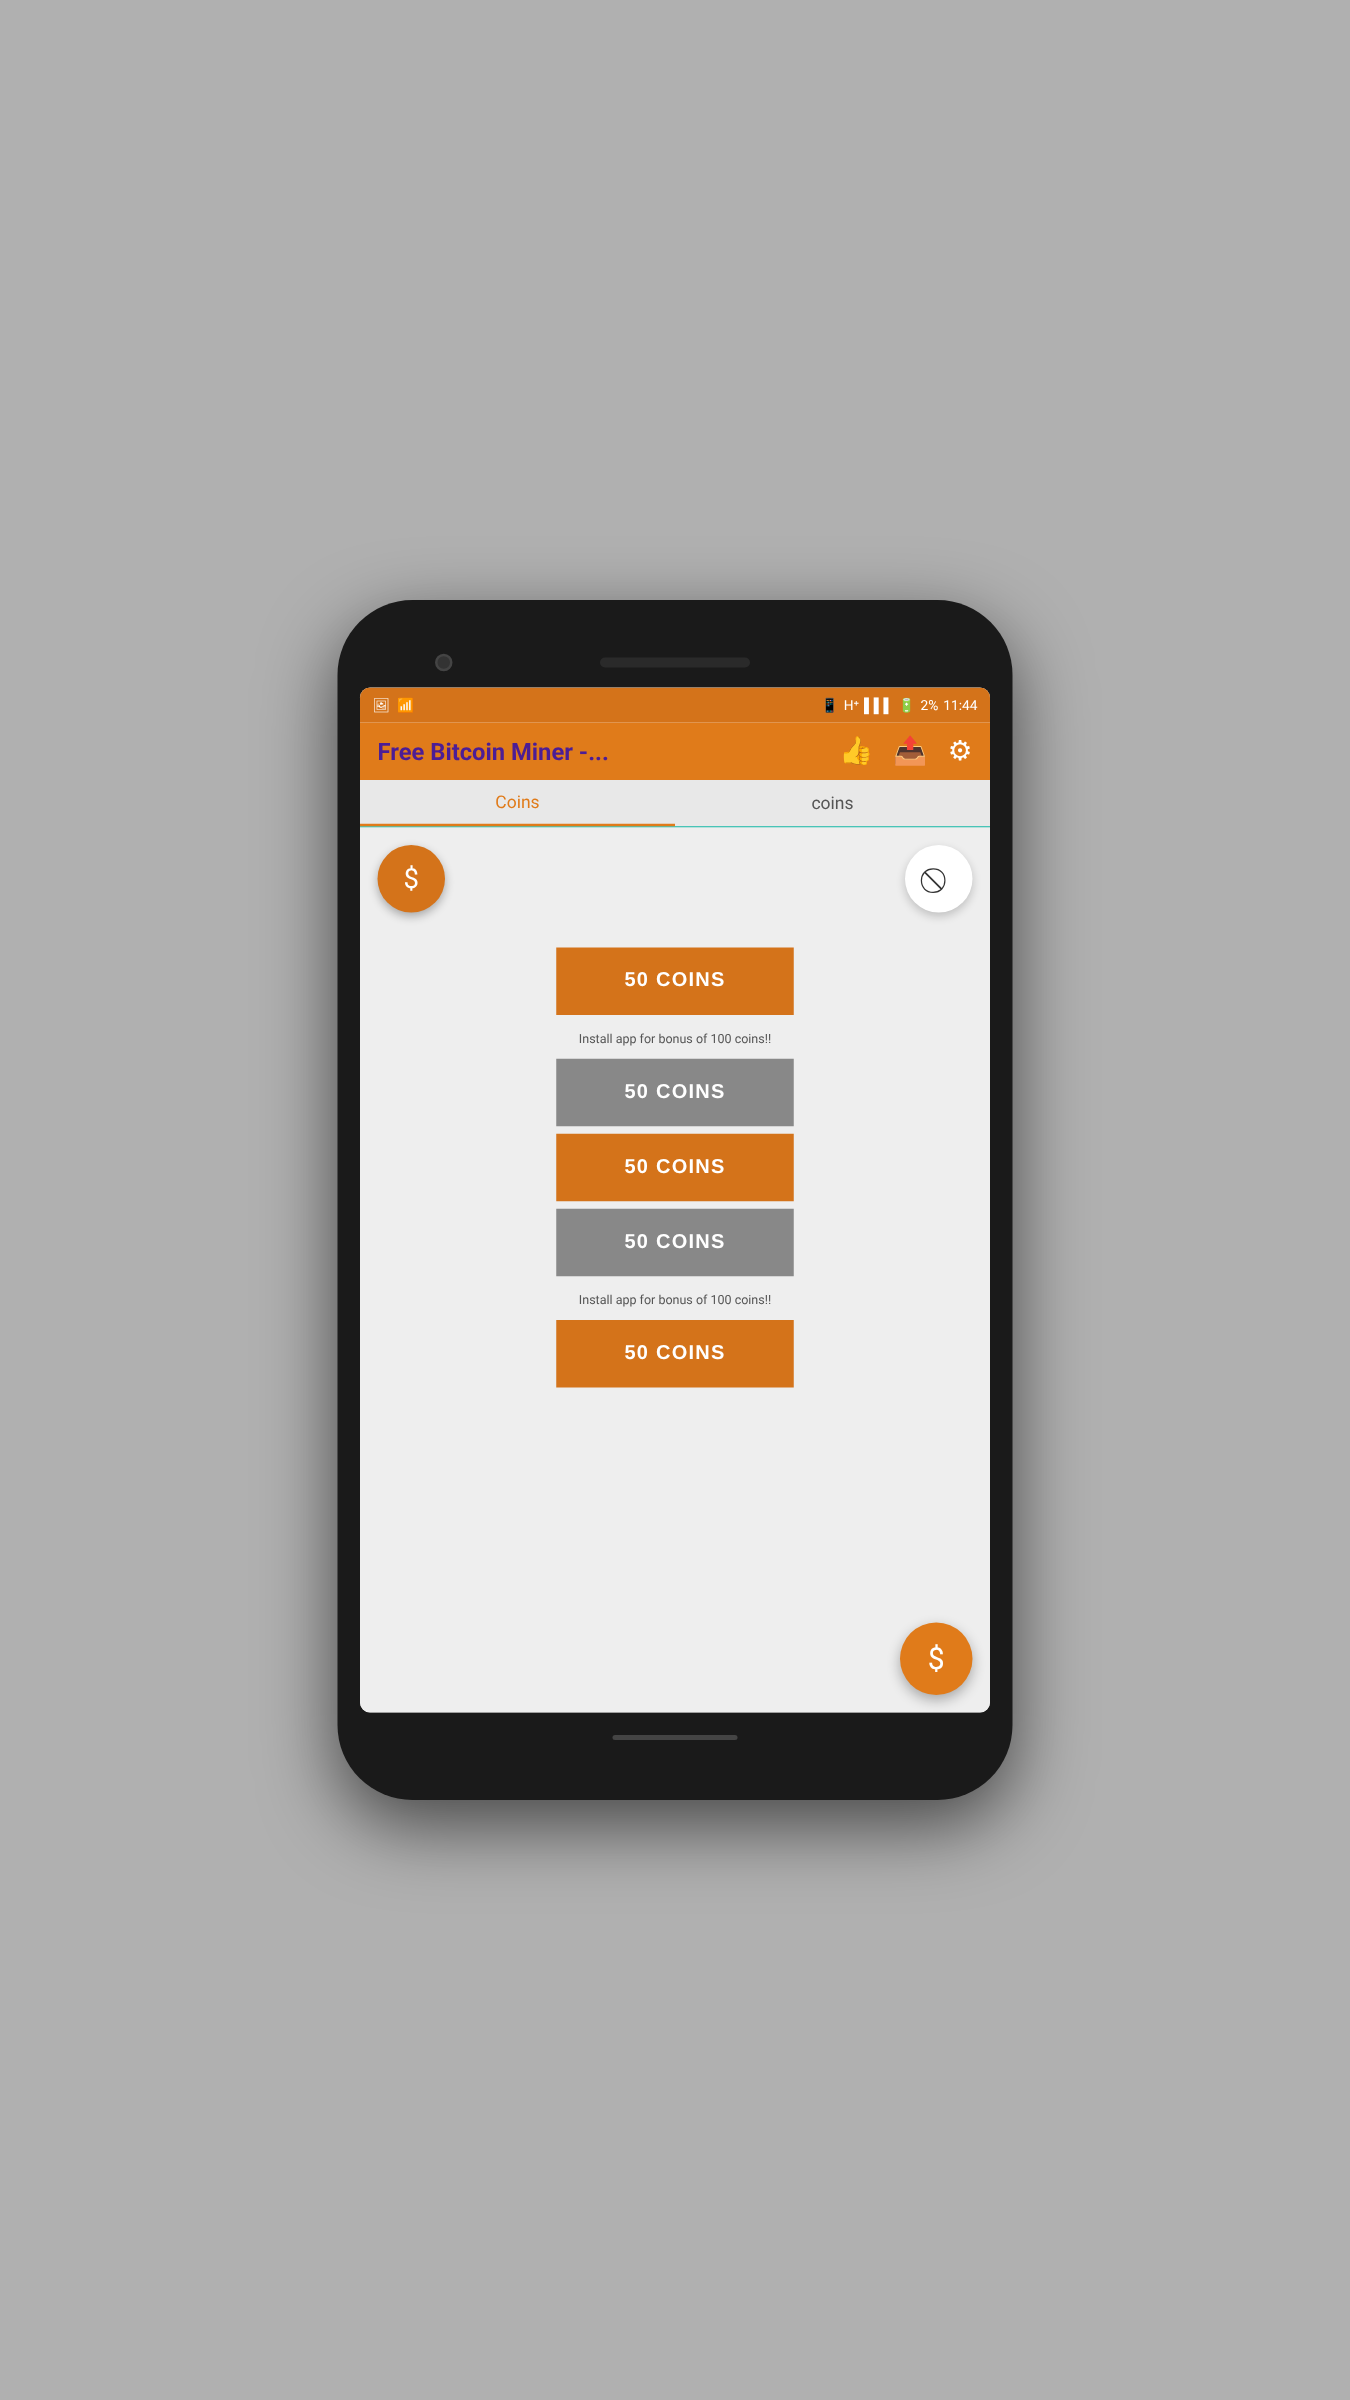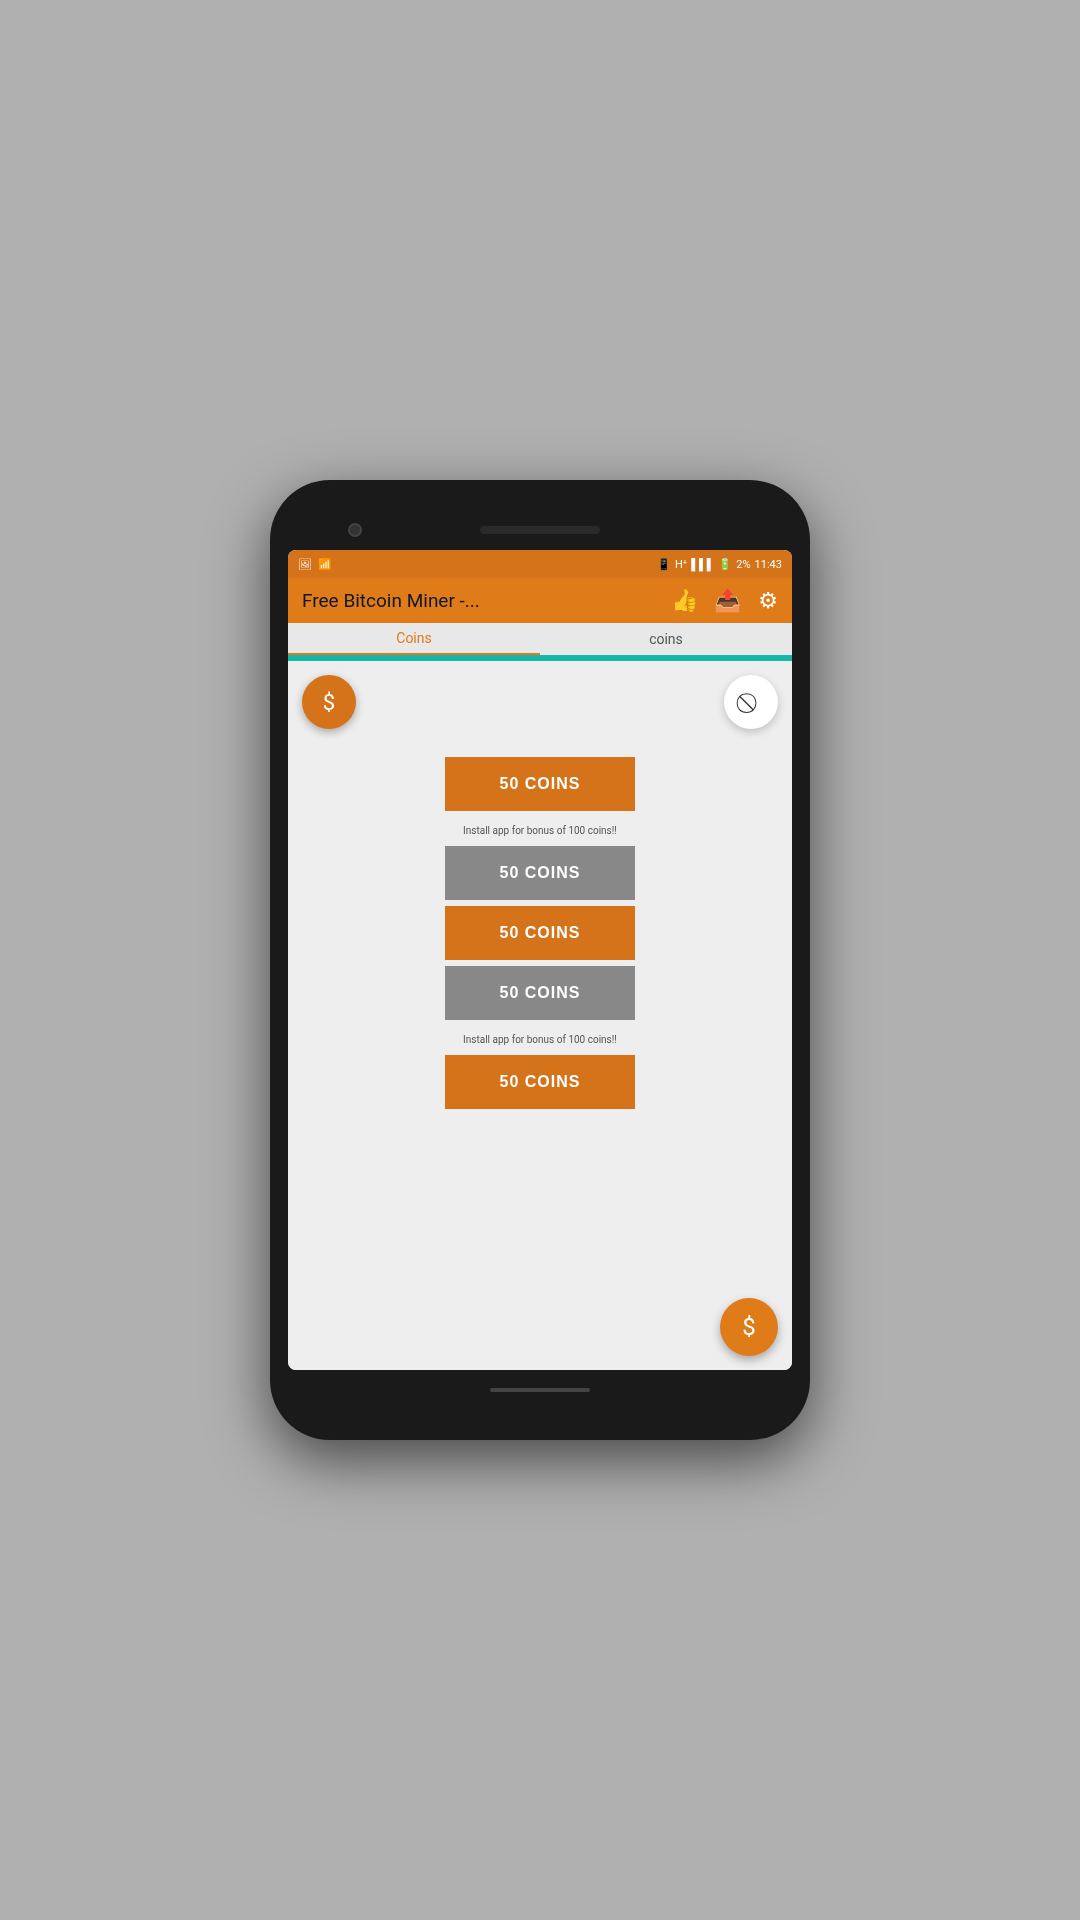--- a/index.html
+++ b/index.html
@@ -100,43 +100,43 @@
     
     .app-bar {
       background: #e07b1a;
       padding: 10px 14px;
       display: flex;
       align-items: center;
       justify-content: space-between;
     }
 
     .app-title {
-      color: #0f172a;
+      color: #4c1d95;
       font-size: 19px;
-      font-weight: 400;
+      font-weight: 700;
       flex: 1;
     }
 
     .app-bar-actions {
       display: flex;
       gap: 16px;
       align-items: center;
     }
 
     .app-bar-icon {
       color: white;
       font-size: 22px;
       cursor: pointer;
     }
 
     
     .tab-bar {
       background: #e8e8e8;
       display: flex;
-      border-bottom: 6px solid #14b8a6;
+      border-bottom: 1px solid #14b8a6;
       height: 38px;
     }
 
     .tab-item {
       flex: 1;
       display: flex;
       align-items: center;
       justify-content: center;
       font-size: 14px;
       cursor: pointer;
@@ -262,21 +262,21 @@
       <div class="status-left">
         <span>🖼</span>
         <span>📶</span>
       </div>
       <div class="status-right">
         <span>📱</span>
         <span>H⁺</span>
         <span>▌▌▌</span>
         <span>🔋</span>
         <span>2%</span>
-        <span>11:43</span>
+        <span>11:44</span>
       </div>
     </div>
 
     <div class="app-bar">
       <span class="app-title">Free Bitcoin Miner -...</span>
       <div class="app-bar-actions">
         <span class="app-bar-icon">👍</span>
         <span class="app-bar-icon">📤</span>
         <span class="app-bar-icon">⚙</span>
       </div>

